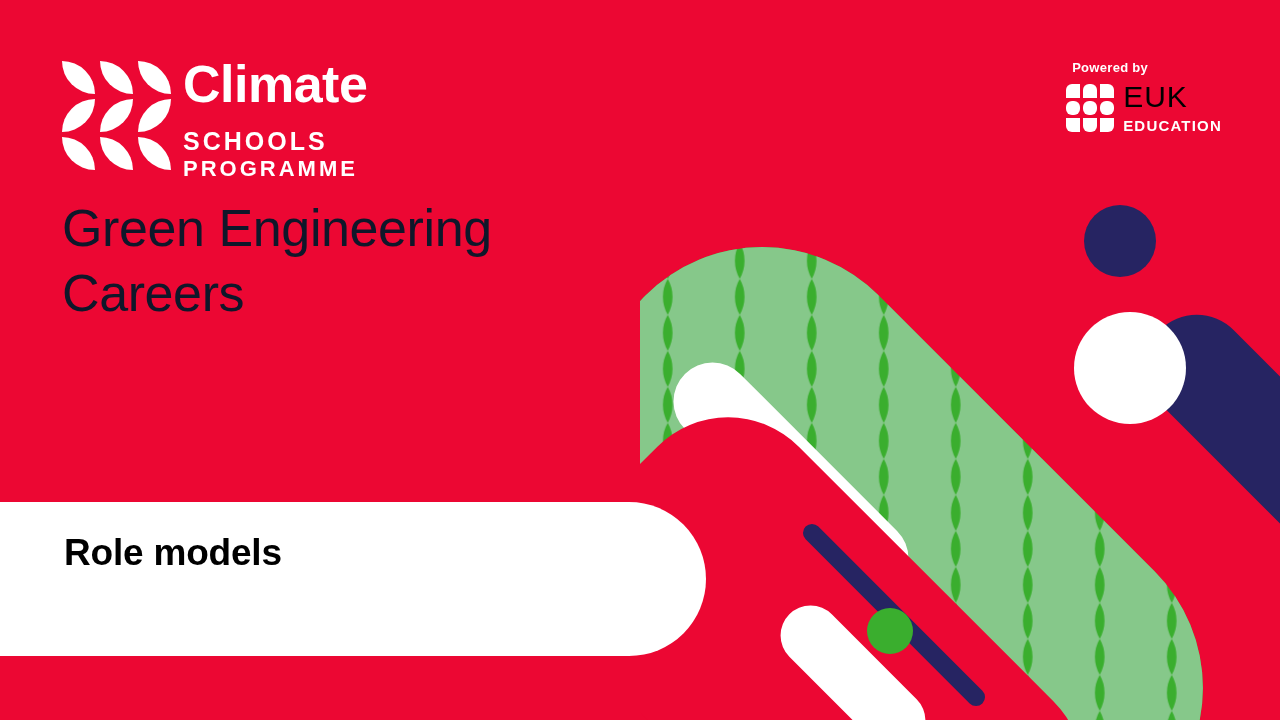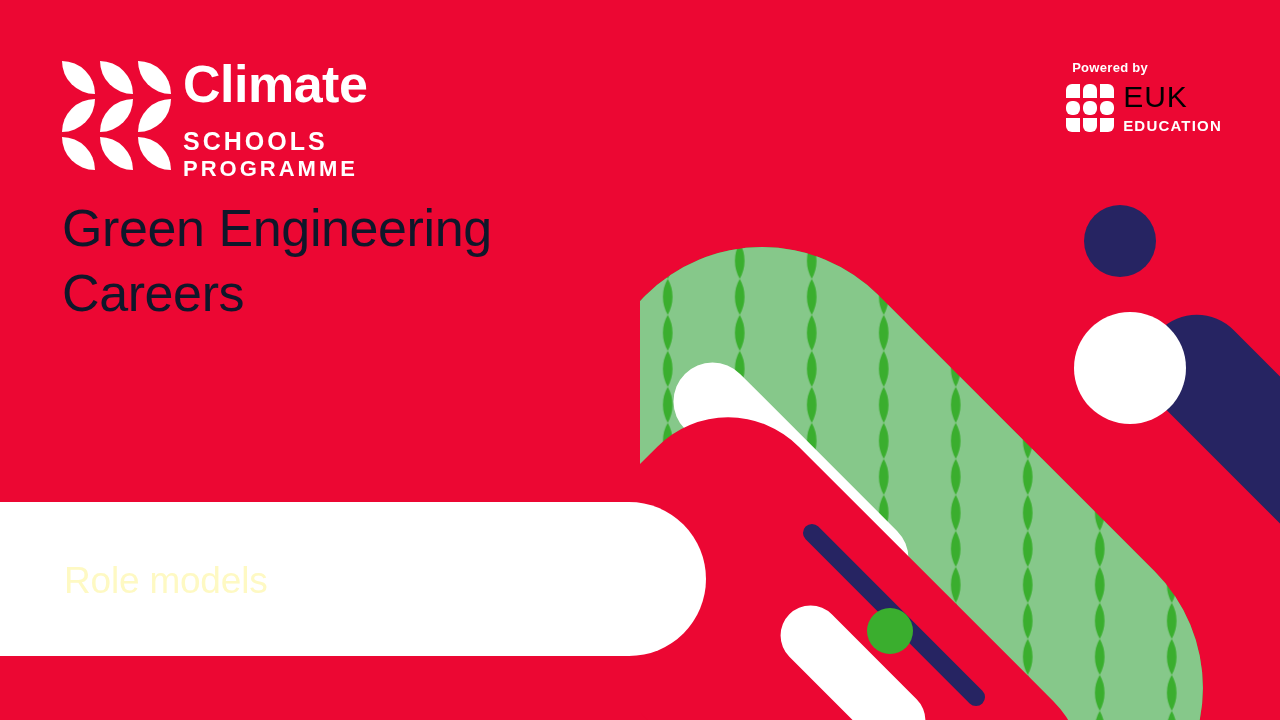--- a/index.html
+++ b/index.html
@@ -237,25 +237,25 @@
   .banner {
     position:absolute;
     left:0; top:502px;
     width:706px; height:154px;
     background:#ffffff;
     border-radius:0 77px 77px 0;
     z-index:4;
   }
   .banner-text {
     position:absolute;
-    left:64px; top:560px;
+    left:64px; top:532px;
     z-index:6;
-    color:#fef9c3;
+    color:#000000;
     font-size:37px;
-    font-weight:normal;
+    font-weight:bold;
     letter-spacing:-0.2px;
   }
 </style>
 </head>
 <body>
 
 <div class="slide">
 
   <div class="artwork">
 

